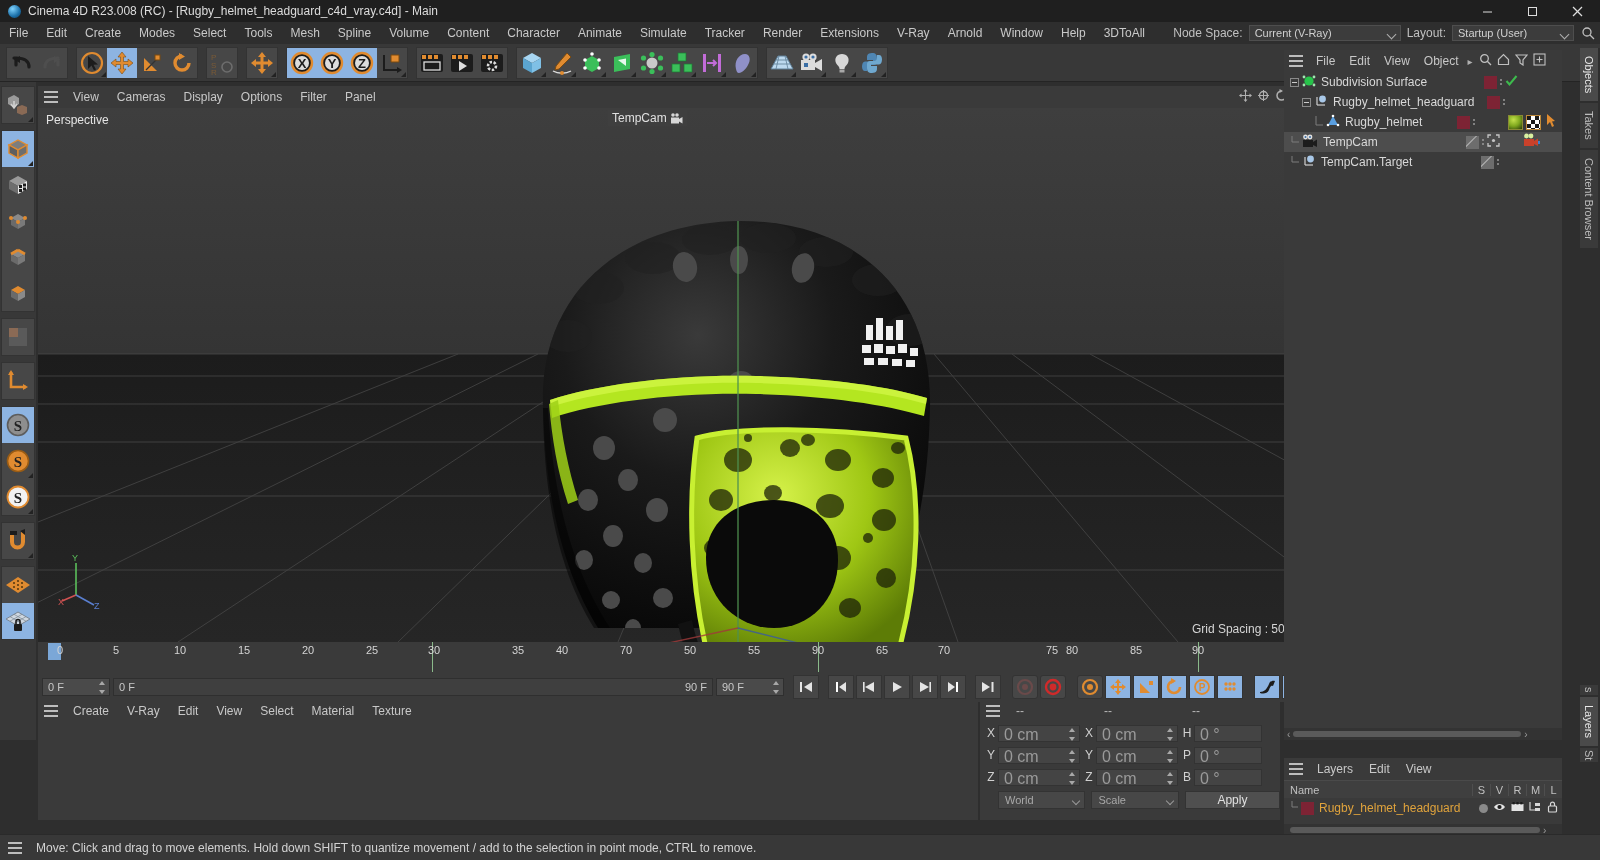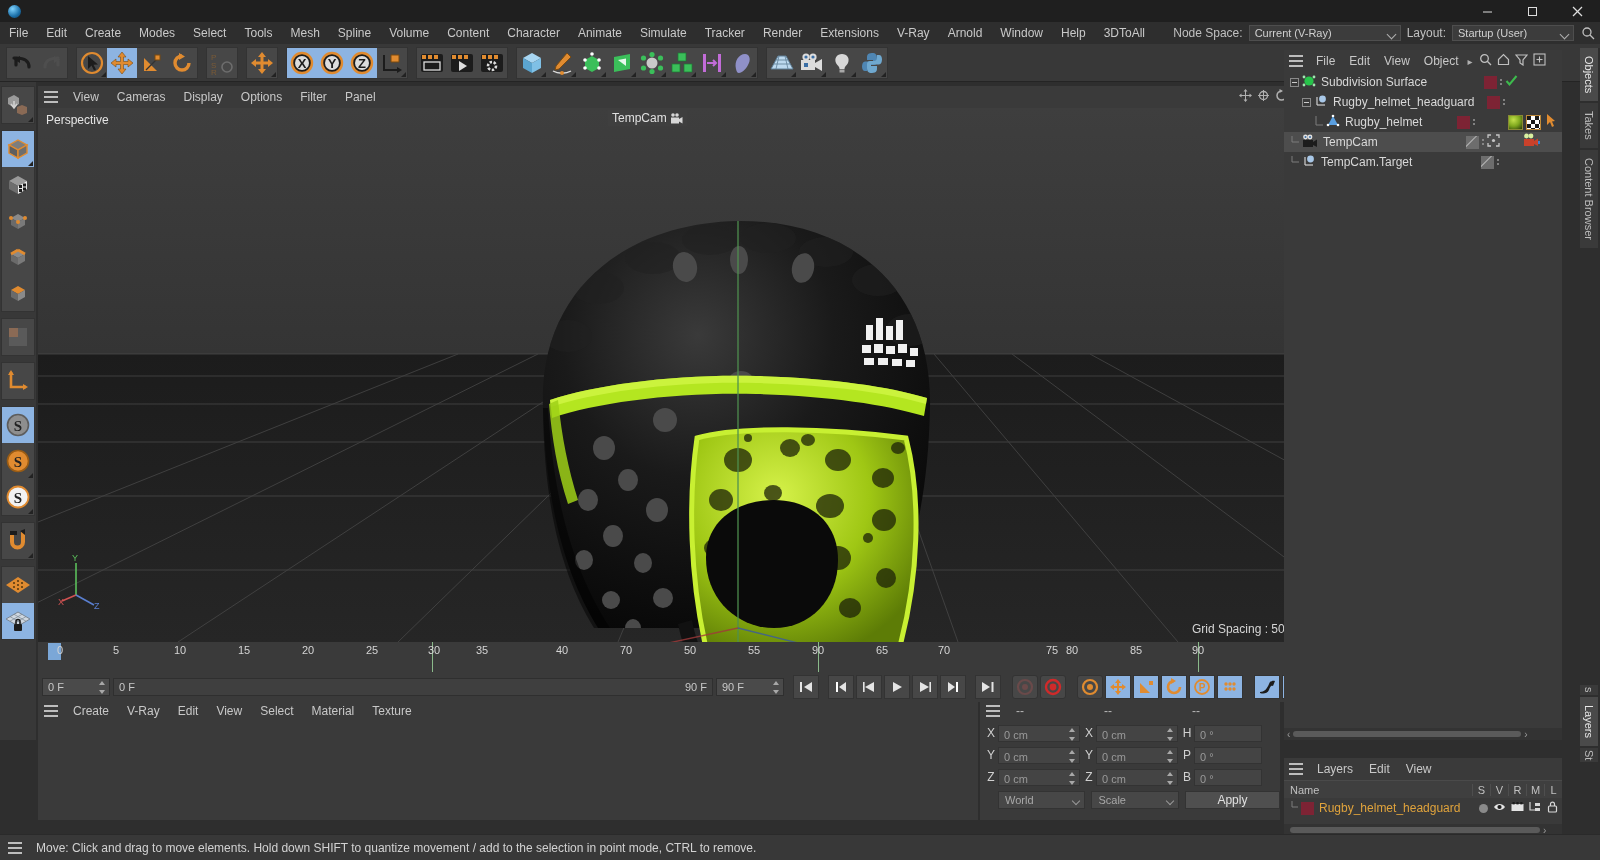--- a/index.html
+++ b/index.html
@@ -108,21 +108,21 @@
   .matchip .blotch { position:absolute; border-radius:50%; background:#1a1a10; opacity:.85; }
   .matname { font-size:11px; color:#d8d8d8; margin-top:2px; }
 
   
   .coords { position:absolute; left:980px; top:700px; width:300px; height:120px; background:#3a3a3a; }
   .coordhdr { height:22px; display:flex; align-items:center; padding-left:4px; gap:0; }
   .coordhdr .cell { width:88px; text-align:left; font-size:12px; color:#b8b8b8; padding-left:10px; }
   .crow { display:flex; align-items:center; height:22px; padding-left:4px; }
   .crow .ax { width:14px; text-align:center; font-size:12px; color:#d0d0d0; }
   .cfield { width:82px; height:17px; background:#444; border:1px solid #333;
-     font-size:11px; color:#9a9a9a; display:flex; align-items:flex-end; padding:0 12px 0 5px;
+     font-size:16px; color:#9a9a9a; display:flex; align-items:flex-start; padding:0 12px 0 5px;
      position:relative; margin-right:2px; }
   .crow2 { display:flex; align-items:center; height:24px; padding-left:18px; gap:6px; }
   .csel { width:88px; height:18px; background:#474747; border:1px solid #333;
      font-size:11px; color:#a8a8a8; display:flex; align-items:center; padding:0 14px 0 6px; position:relative; }
   .csel::after { content:''; position:absolute; right:5px; top:6px; width:5px; height:5px;
      border-left:1px solid #999; border-bottom:1px solid #999; transform:rotate(-45deg); }
   .applybtn { width:96px; height:18px; background:#4f4f4f; border:1px solid #333;
      font-size:12px; color:#e0e0e0; display:flex; align-items:center; justify-content:center; }
 
   
@@ -167,20 +167,21 @@
   .scrollx { position:absolute; height:10px; background:#333; display:flex; align-items:center; }
   .scrollx .thumb { height:6px; background:#5a5a5a; border-radius:3px; }
 </style>
 </head>
 <body>
 
 <div class="app">
 
   <div class="titlebar">
     <div class="tlogo"></div>
+    <div class="ttext">Cinema 4D R23.008 (RC) - [Rugby_helmet_headguard_c4d_vray.c4d] - Main</div>
     <div class="wbtns">
       <div class="wbtn">
         <svg width="11" height="11" viewBox="0 0 11 11">
             <line x1="1" y1="6" x2="10" y2="6" stroke="#ddd" stroke-width="1"></line>
           </svg>
       </div>
       <div class="wbtn">
         <svg width="11" height="11" viewBox="0 0 11 11">
             <rect x="1.5" y="1.5" width="8" height="8" fill="none" stroke="#ddd" stroke-width="1"></rect>
           </svg>
@@ -840,21 +841,21 @@
       <div class="greenline" style="left:394px"></div>
       <div class="greenline" style="left:780px"></div>
       <div class="greenline" style="left:1160px"></div>
       <div class="tick" style="left:22px">0</div>
       <div class="tick" style="left:78px">5</div>
       <div class="tick" style="left:142px">10</div>
       <div class="tick" style="left:206px">15</div>
       <div class="tick" style="left:270px">20</div>
       <div class="tick" style="left:334px">25</div>
       <div class="tick" style="left:396px">30</div>
-      <div class="tick" style="left:444px">35</div>
+      <div class="tick" style="left:480px">35</div>
       <div class="tick" style="left:524px">40</div>
       <div class="tick" style="left:588px">70</div>
       <div class="tick" style="left:652px">50</div>
       <div class="tick" style="left:716px">55</div>
       <div class="tick" style="left:780px">90</div>
       <div class="tick" style="left:844px">65</div>
       <div class="tick" style="left:906px">70</div>
       <div class="tick" style="left:1014px">75</div>
       <div class="tick" style="left:1034px">80</div>
       <div class="tick" style="left:1098px">85</div>

